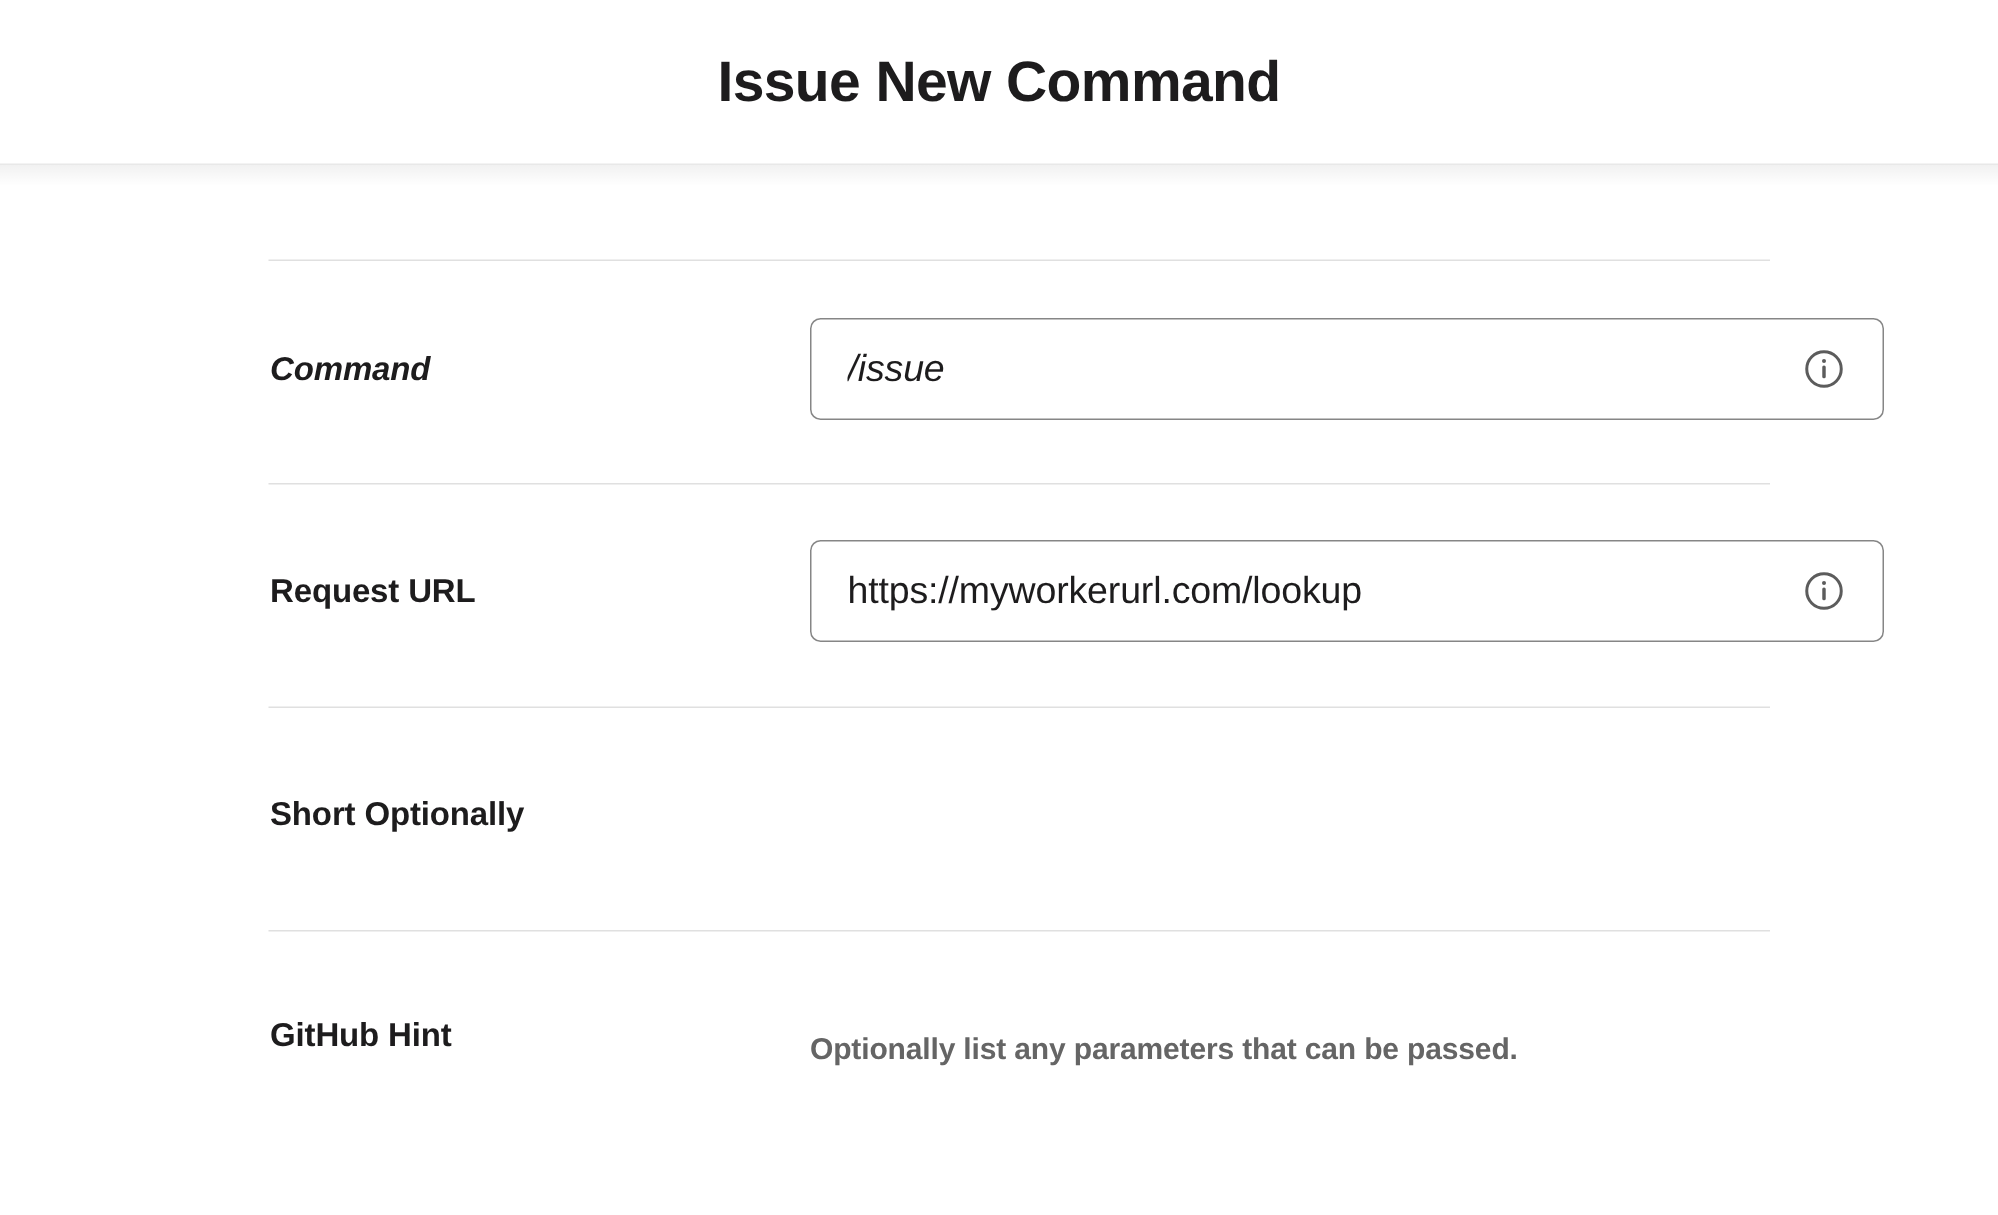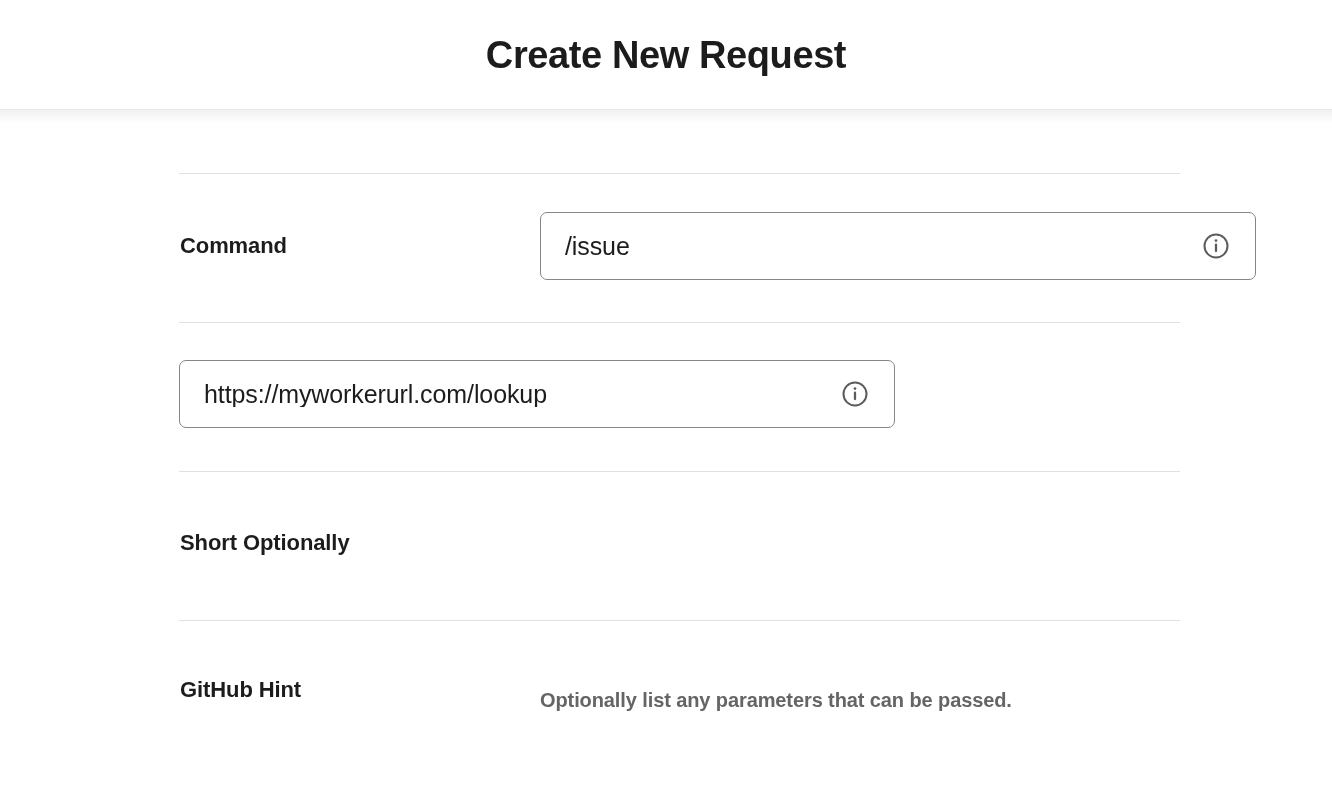--- a/index.html
+++ b/index.html
@@ -62,21 +62,21 @@
     width: 1001px;
     height: 1px;
     background: #e0e0e0;
   }
 
   .form-row {
     display: flex;
     align-items: flex-start;
     width: 1001px;
   }
-  .row-command      { height: 148px; padding-top: 38px; }
+  .row-command      { height: 148px; padding-top: 38px; font-style: italic; }
   .row-request-url  { height: 148px; padding-top: 37px; }
   .row-short-desc   { height: 148px; padding-top: 37px; }
   .row-usage-hint   { height: 148px; padding-top: 35px; }
 
   .field-label {
     width: 361px;
     flex: 0 0 361px;
     font-size: 22px;
     font-weight: 700;
     color: #1d1c1d;
@@ -131,21 +131,21 @@
     font-weight: 700;
     color: #656565;
     line-height: 1;
     letter-spacing: -0.1px;
   }
 </style>
 </head>
 <body>
 
 <div class="header">
-  <h1 class="header-title">Create New Request</h1>
+  <h1 class="header-title">Issue New Command</h1>
 </div>
 <div class="header-shadow"></div>
 
 <div class="body-area">
   <div class="form">
 
     <div class="divider"></div>
 
     <div class="form-row row-command">
       <div class="field-label">Command</div>
@@ -159,20 +159,21 @@
               <rect x="12.85" y="11.6" width="2.3" height="8.6" rx="1.1" fill="#5c5c5c"></rect>
             </svg>
           </span>
         </div>
       </div>
     </div>
 
     <div class="divider"></div>
 
     <div class="form-row row-request-url">
+      <div class="field-label">Request URL</div>
       <div class="field-col">
         <div class="input-box">
           <span class="input-value">https://myworkerurl.com/lookup</span>
           <span class="info-icon">
             <svg width="28" height="28" viewBox="0 0 28 28" aria-hidden="true">
               <circle cx="14" cy="14" r="11.5" fill="none" stroke="#5c5c5c" stroke-width="2"></circle>
               <circle cx="14" cy="8.6" r="1.35" fill="#5c5c5c"></circle>
               <rect x="12.85" y="11.6" width="2.3" height="8.6" rx="1.1" fill="#5c5c5c"></rect>
             </svg>
           </span>

